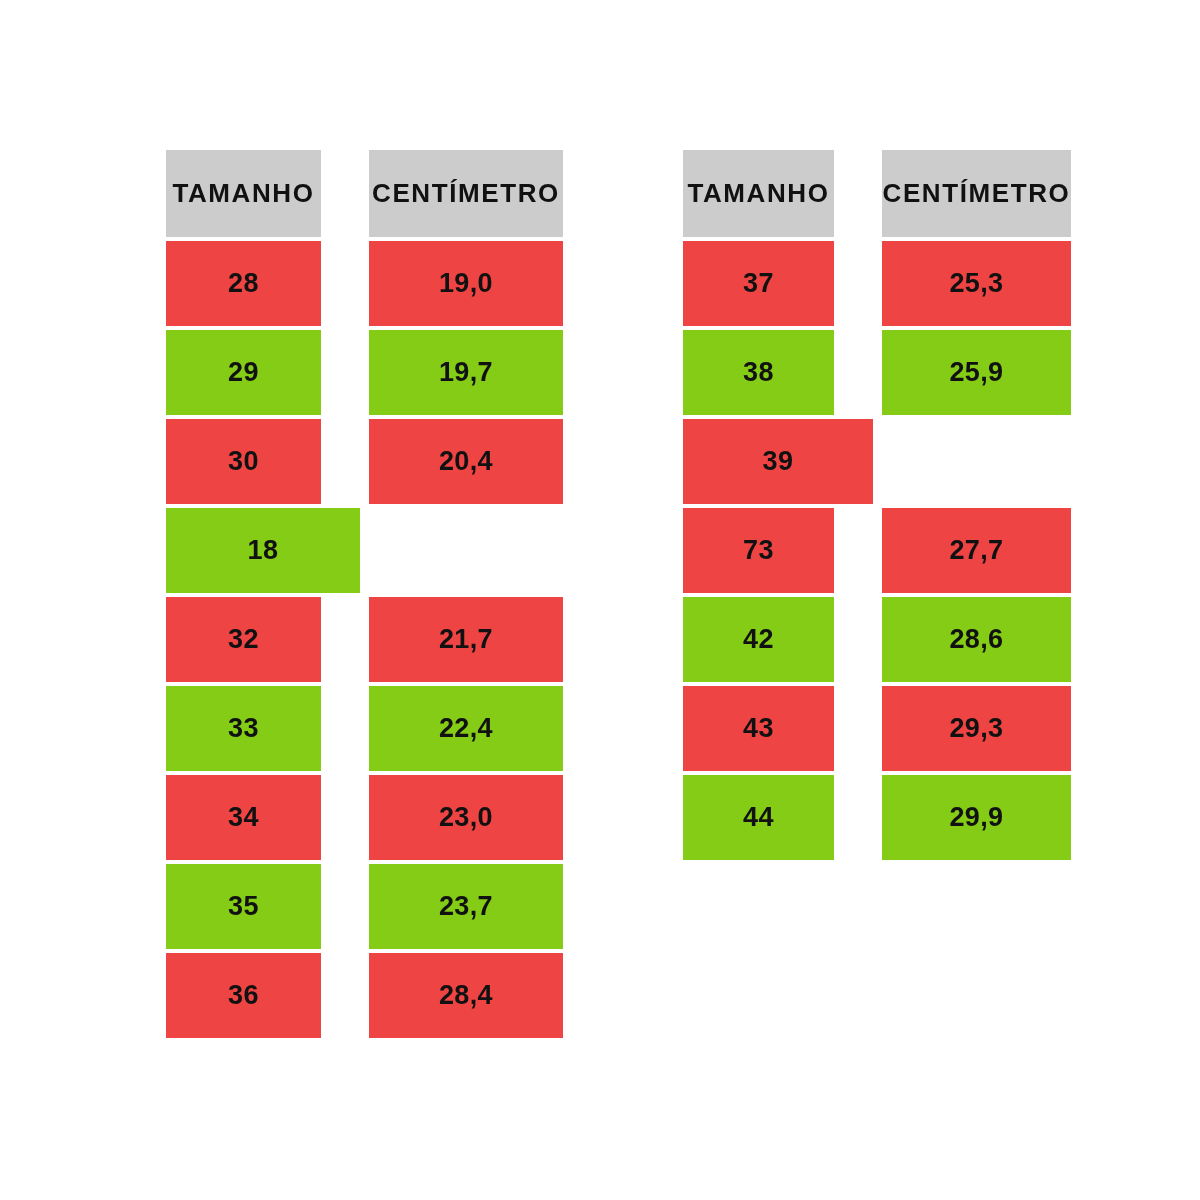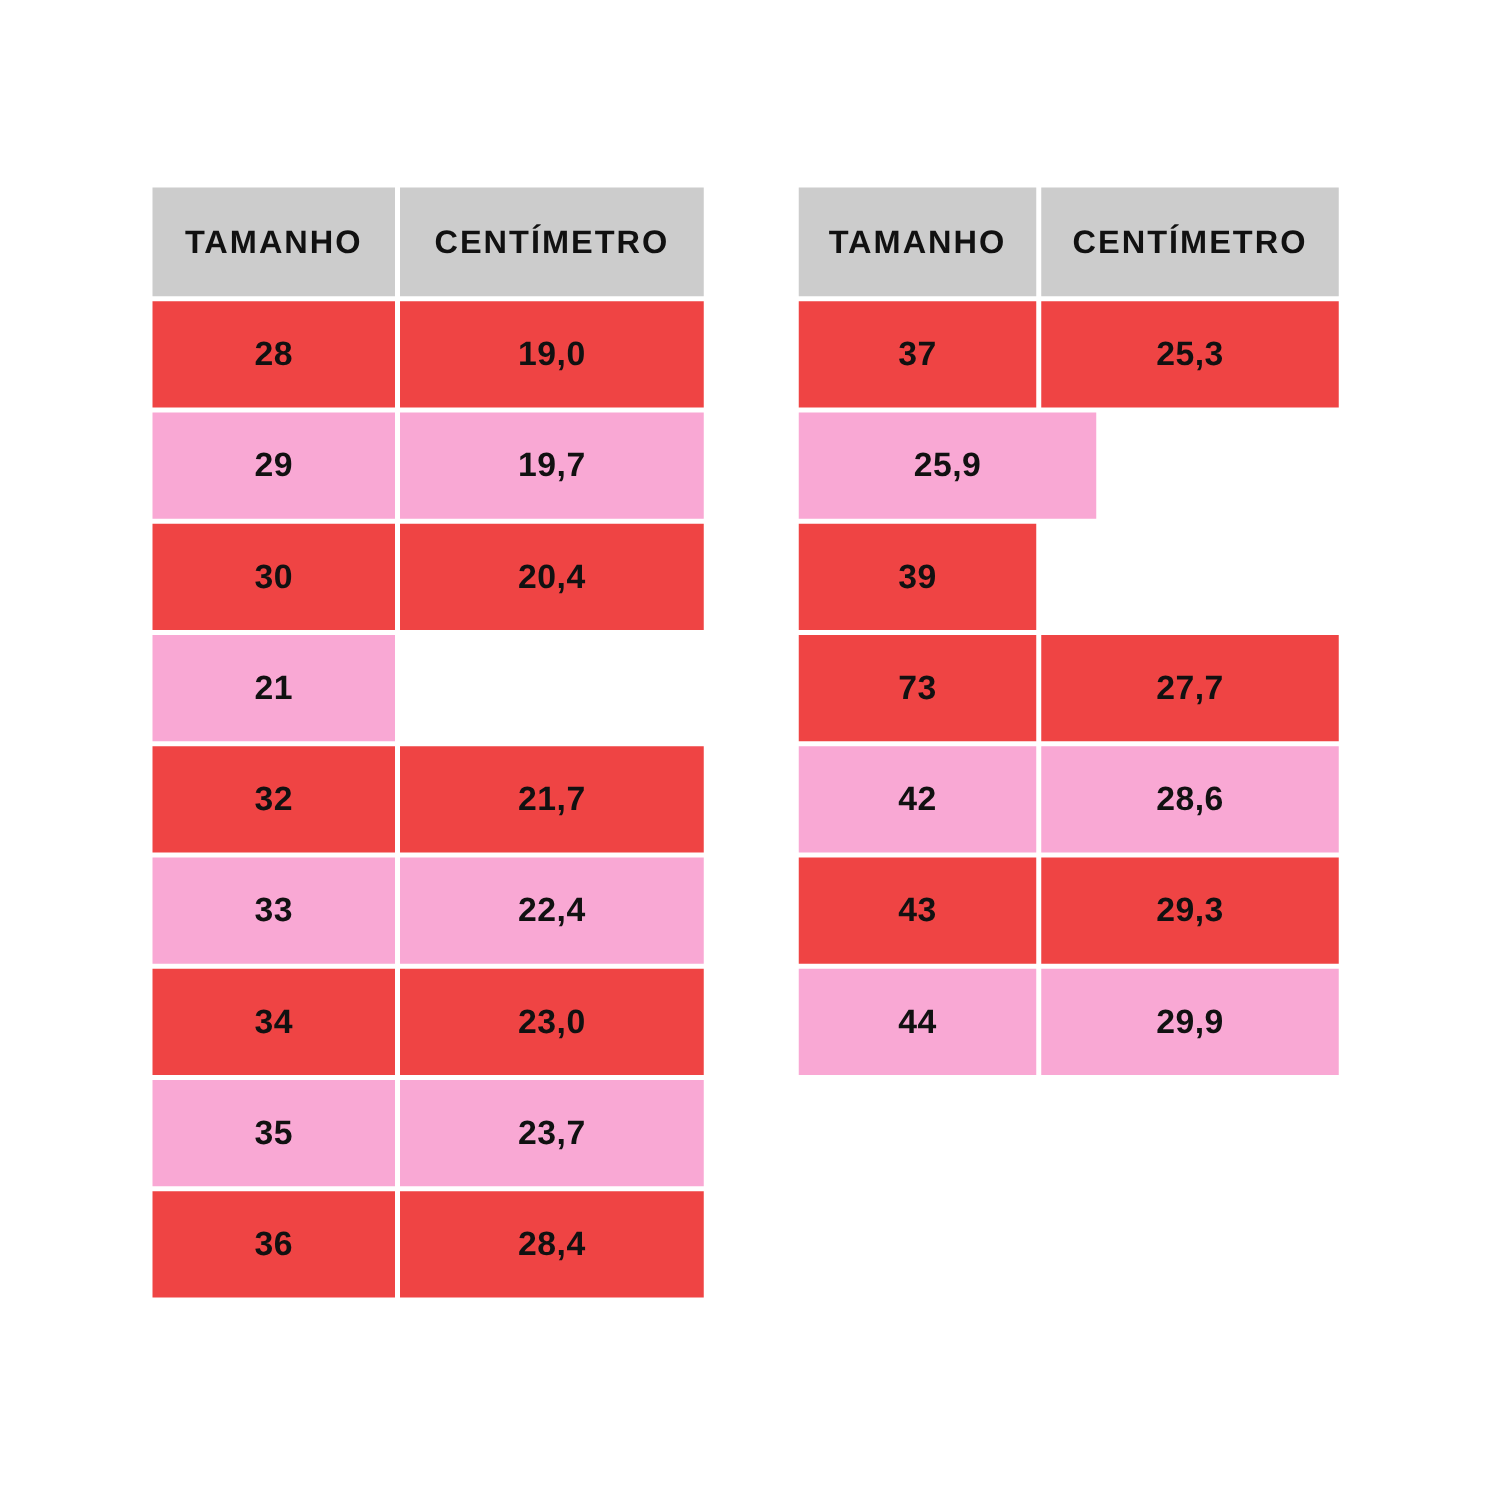--- a/index.html
+++ b/index.html
@@ -36,20 +36,21 @@
     width: 100%;
   }
 
   .cell {
     display: flex;
     align-items: center;
     justify-content: center;
     text-align: center;
     color: #111111;
     background: #eaeaea;
+    margin-left: 44px;
   }
 
   
   #table-left  .cell.col-size { width: 194px; }
   #table-left  .cell.col-cm   { width: 243px; }
   
   #table-right .cell.col-size { width: 190px; }
   #table-right .cell.col-cm   { width: 238px; }
 
   
@@ -62,21 +63,21 @@
   }
 
   
   .data-row .cell {
     height: 85px;
     font-size: 27px;
     font-weight: 700;
     letter-spacing: 0.4px;
   }
 
-  .data-row.shade-dark .cell { background: #f9a8d4; }
+  .data-row.shade-dark .cell { background: #84cc16; }
   .data-row.shade-light .cell { background: #ef4444; }
 </style>
 </head>
 <body>
 
 <div id="page">
 
   <div class="size-table" id="table-left">
     <div class="table-row header-row">
       <div class="cell col-size">TAMANHO</div>
@@ -88,21 +89,21 @@
       </div>
       <div class="table-row data-row shade-dark">
         <div class="cell col-size">29</div>
         <div class="cell col-cm">19,7</div>
       </div>
       <div class="table-row data-row shade-light">
         <div class="cell col-size">30</div>
         <div class="cell col-cm">20,4</div>
       </div>
       <div class="table-row data-row shade-dark">
-        <div class="cell col-size">21</div>
+        <div class="cell col-size">18</div>
       </div>
       <div class="table-row data-row shade-light">
         <div class="cell col-size">32</div>
         <div class="cell col-cm">21,7</div>
       </div>
       <div class="table-row data-row shade-dark">
         <div class="cell col-size">33</div>
         <div class="cell col-cm">22,4</div>
       </div>
       <div class="table-row data-row shade-light">
@@ -122,20 +123,21 @@
   <div class="size-table" id="table-right">
     <div class="table-row header-row">
       <div class="cell col-size">TAMANHO</div>
       <div class="cell col-cm">CENTÍMETRO</div>
     </div>
   <div class="table-row data-row shade-light">
         <div class="cell col-size">37</div>
         <div class="cell col-cm">25,3</div>
       </div>
       <div class="table-row data-row shade-dark">
+        <div class="cell col-size">38</div>
         <div class="cell col-cm">25,9</div>
       </div>
       <div class="table-row data-row shade-light">
         <div class="cell col-size">39</div>
       </div>
       <div class="table-row data-row shade-light">
         <div class="cell col-size">73</div>
         <div class="cell col-cm">27,7</div>
       </div>
       <div class="table-row data-row shade-dark">

